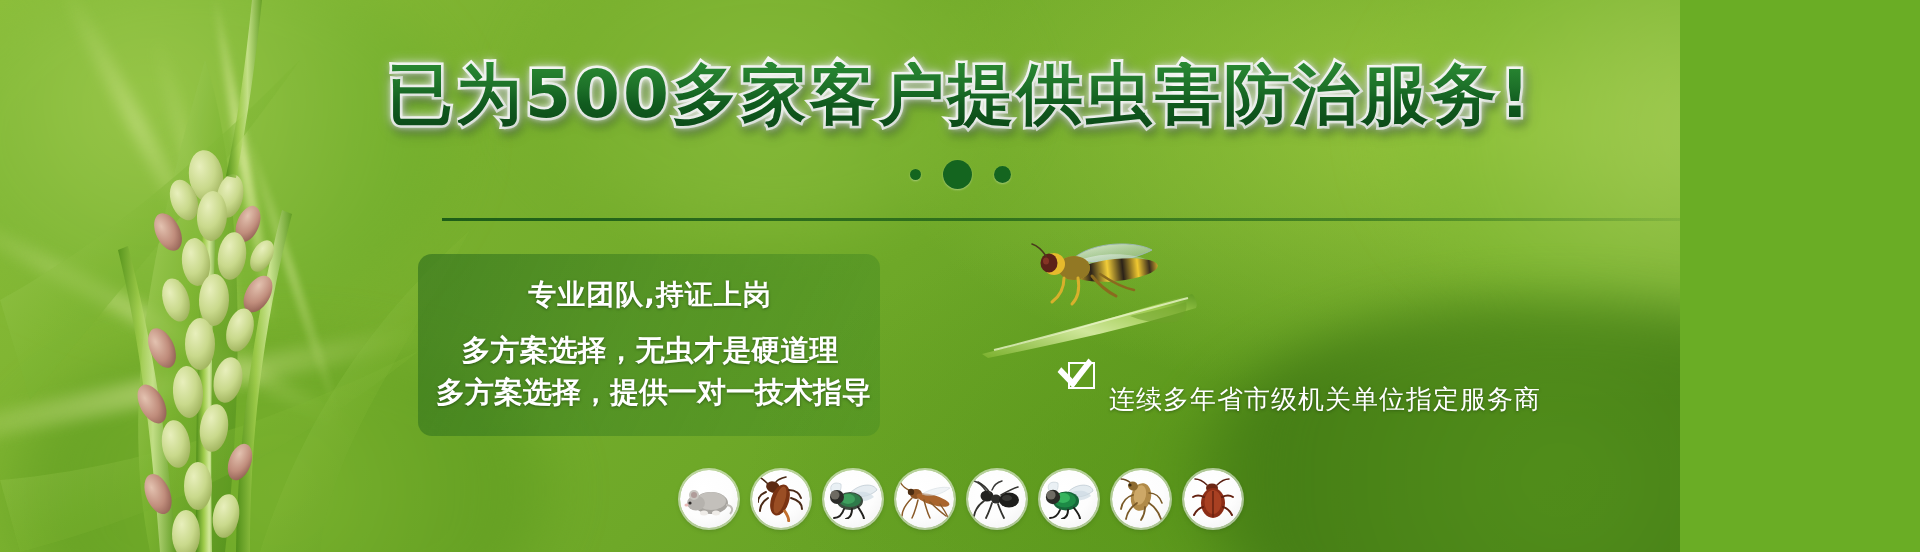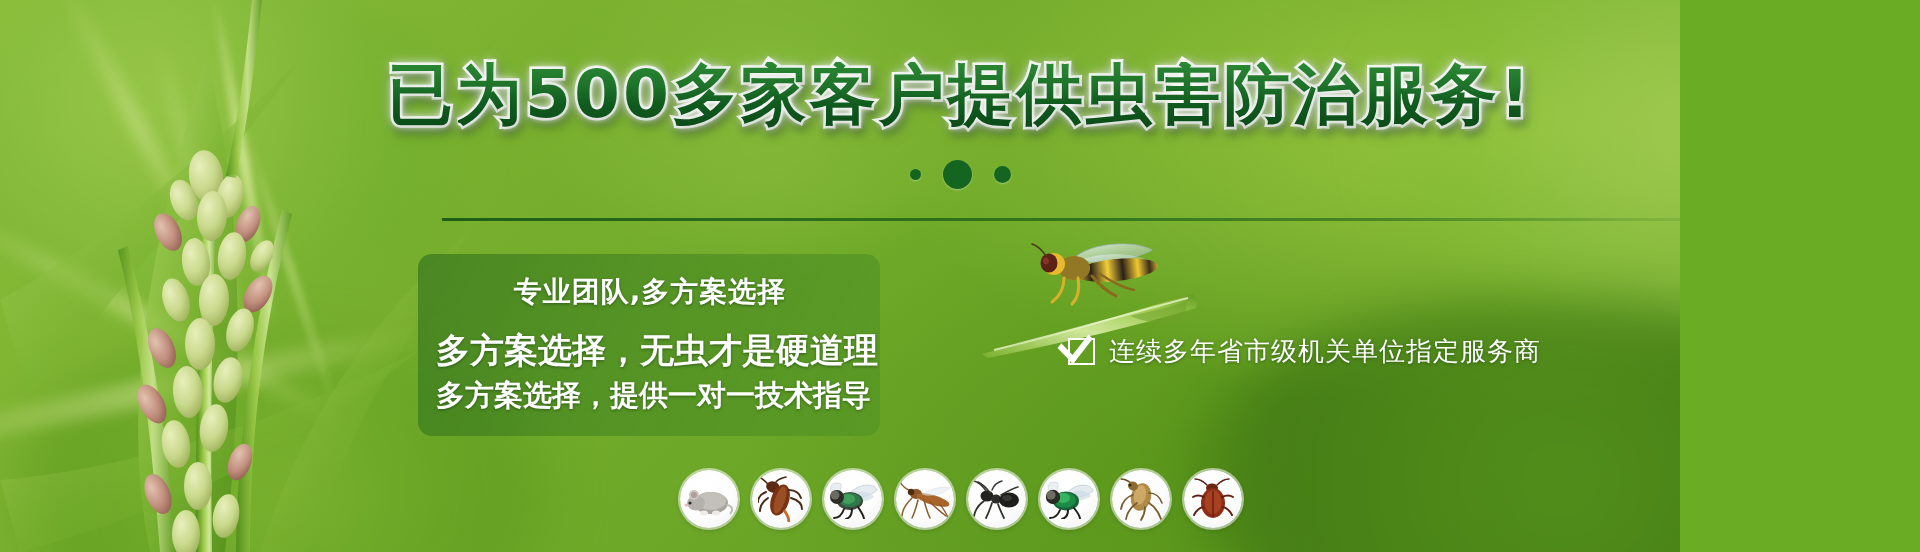--- a/index.html
+++ b/index.html
@@ -107,21 +107,21 @@
   }
   .panel-line {
     color:#ffffff;
     font-family:"DejaVu Sans","Liberation Sans",sans-serif;
     font-weight:700;
     text-align:center;
     text-shadow:0 1px 3px rgba(20,50,12,.55);
     white-space:nowrap;
   }
   .panel-line.l1 { font-size:28px; letter-spacing:1px; margin-bottom:17px; }
-  .panel-line.l2 { font-size:34px; letter-spacing:0px; margin-bottom:2px; }
+  .panel-line.l2 { font-size:29px; letter-spacing:0px; margin-bottom:2px; }
   .panel-line.l3 { font-size:29px; letter-spacing:0px; }
 
   
   #rule {
     position:absolute; left:442px; top:218px;
     width:1320px; height:3px;
     background:linear-gradient(90deg, rgba(14,80,20,.85), rgba(20,92,24,.55) 70%, rgba(20,92,24,0));
   }
 
   
@@ -151,20 +151,21 @@
     transform-origin:left bottom;
   }
   .check-text {
     color:#ffffff;
     font-family:Liberation Mono, monospace;
     font-size:26px;
     font-weight:400;
     letter-spacing:1px;
     white-space:nowrap;
     text-shadow:0 1px 3px rgba(20,50,12,.5);
+    margin-top:48px;
   }
 
   
   #pests {
     position:absolute; left:680px; top:470px;
     display:flex; align-items:center; gap:14px;
   }
   .pest {
     width:58px; height:58px;
     border-radius:50%;
@@ -325,21 +326,21 @@
 
     <path d="M34 38 C34 48 30 56 22 62" stroke="#d8b02c" stroke-width="3" fill="none" stroke-linecap="round"></path>
     <path d="M48 38 C50 50 48 58 42 64" stroke="#d8b02c" stroke-width="3" fill="none" stroke-linecap="round"></path>
     <path d="M62 36 C70 46 78 52 86 56" stroke="#8a6a1e" stroke-width="3" fill="none" stroke-linecap="round"></path>
     <path d="M70 34 C82 42 94 48 104 50" stroke="#8a6a1e" stroke-width="2.5" fill="none" stroke-linecap="round"></path>
 
     <path d="M16 16 C12 10 8 6 2 4" stroke="#4a3a1c" stroke-width="1.6" fill="none" stroke-linecap="round"></path>
   </svg>
 
   <div id="panel">
-    <div class="panel-line l1">专业团队,多方案选择</div>
+    <div class="panel-line l1">专业团队,持证上岗</div>
     <div class="panel-line l2">多方案选择，无虫才是硬道理</div>
     <div class="panel-line l3">多方案选择，提供一对一技术指导</div>
   </div>
 
   <div id="checklist">
     <div class="check-row">
       <span class="check-box"></span>
       <span class="check-text">连续多年省市级机关单位指定服务商</span>
     </div>
   </div>

